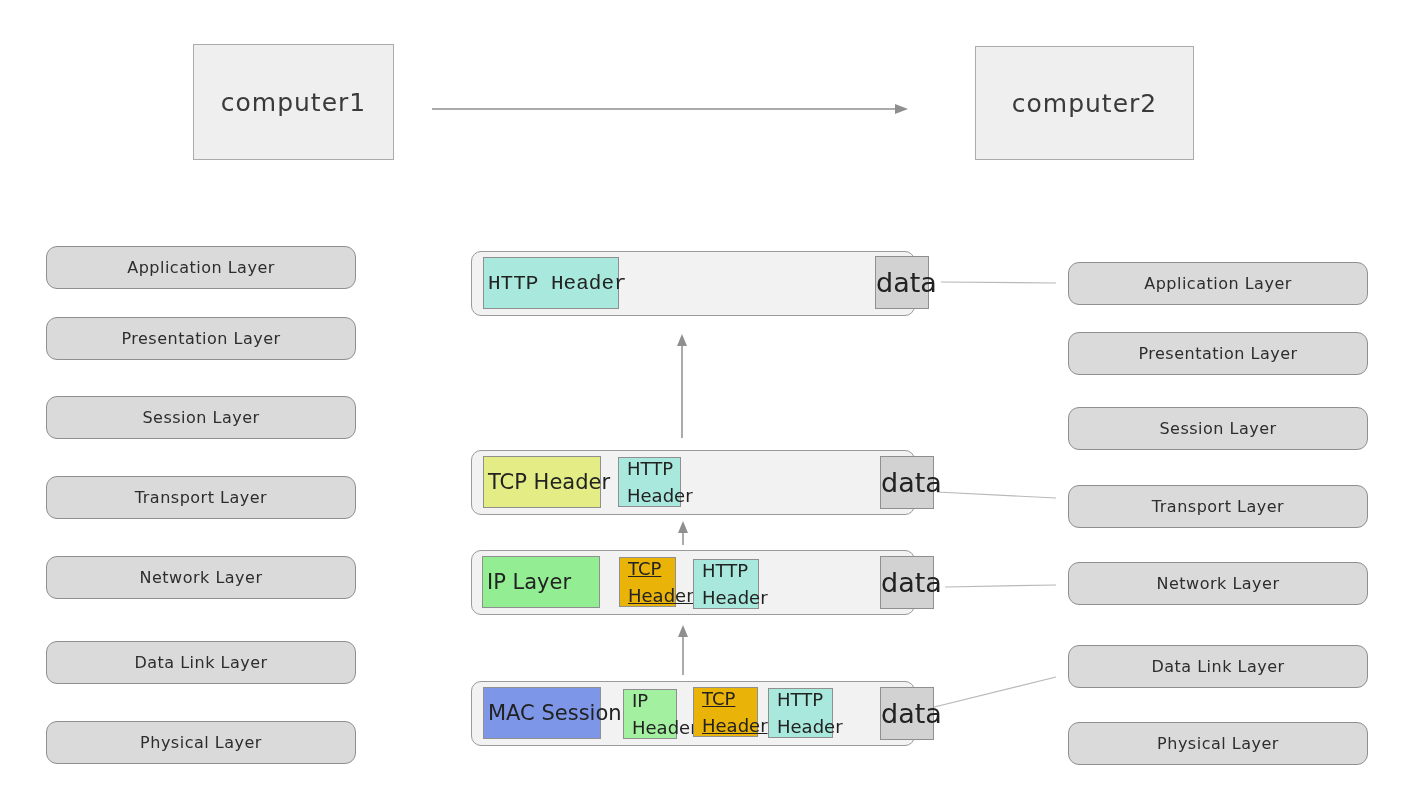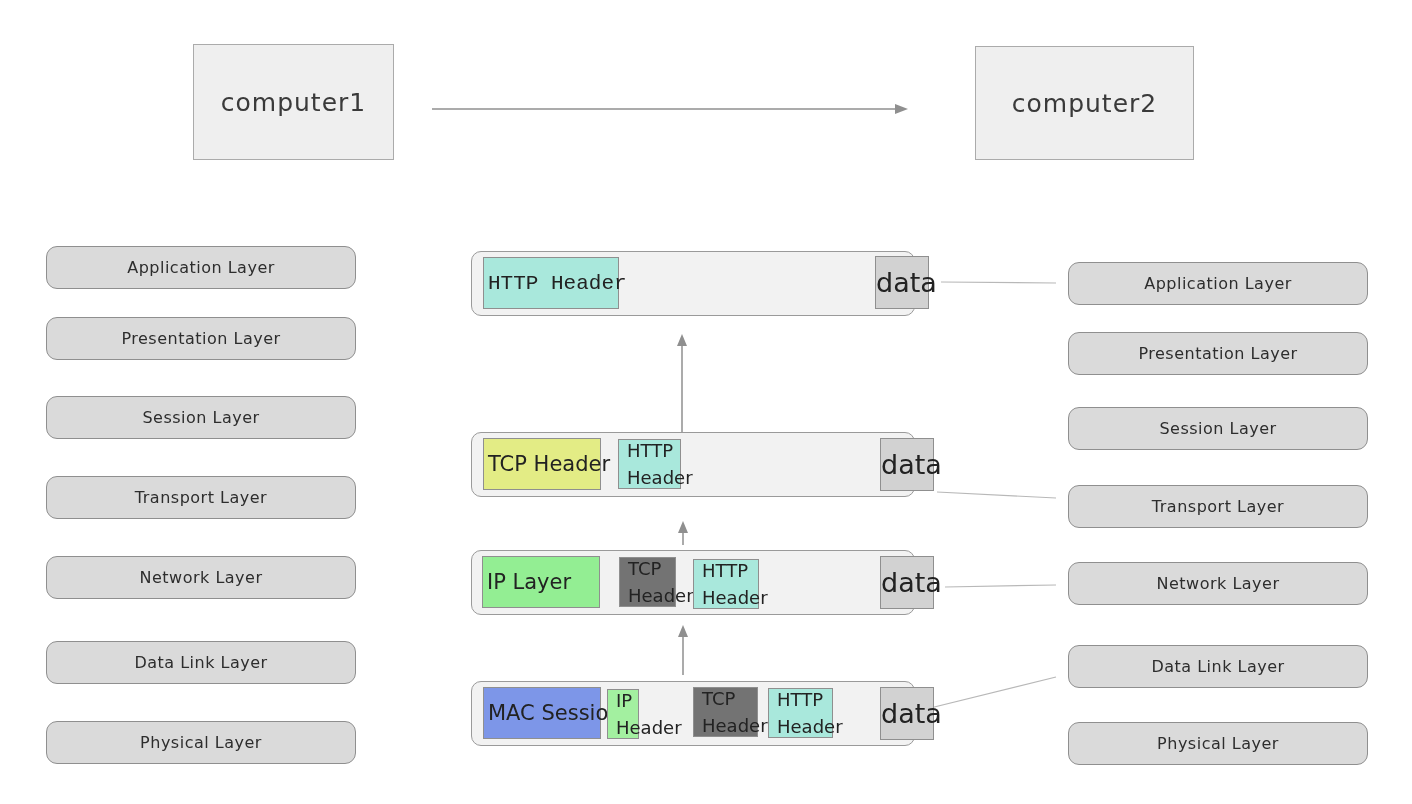--- a/index.html
+++ b/index.html
@@ -38,21 +38,21 @@
     width:63px;height:50px;top:6px;
     font-size:18px;line-height:1.5;padding-left:8px;
   }
   .seg-small .two-line{display:flex;flex-direction:column;}
   .seg-data{
     left:377px;top:5px;width:54px;height:53px;background:#d2d2d2;
     justify-content:flex-start;font-size:27px;margin-left:31px;
   }
   .c-http{background:#a9e8dc;}
   .c-tcp{background:#e3ec85;}
-  .c-tcp-s{background:#737373;}
+  .c-tcp-s{background:#eab308;text-decoration:underline;}
   .c-ip{background:#93ee93;}
   .c-ip-s{background:#a3f0a0;}
   .c-mac{background:#7d96e8;}
 
   .watermark{
     position:absolute;right:12px;top:752px;z-index:2;
     font-size:27px;font-weight:bold;letter-spacing:1px;
     color:#f2f2f2;text-shadow:-2px 2px 0 #7e7e7e, 0 0 1px #9a9a9a;
     white-space:nowrap;
   }
@@ -143,21 +143,21 @@
 
   <div class="packet" style="top:251px;">
     <div class="seg seg-wide c-http" style="width:136px;font-family:Liberation Mono, monospace;">
       <span>HTTP Header</span>
     </div>
     <div class="seg seg-data" style="left:372px;top:4px;">
       <span>data</span>
     </div>
   </div>
 
-  <div class="packet" style="top:432px;">
+  <div class="packet" style="top:450px;">
     <div class="seg seg-wide c-tcp">
       <span>TCP Header</span>
     </div>
     <div class="seg seg-small c-http" style="left:146px;">
       <span class="two-line">
         <span>HTTP</span>
         <span>Header</span>
       </span>
     </div>
     <div class="seg seg-data">
@@ -183,21 +183,21 @@
     </div>
     <div class="seg seg-data">
       <span>data</span>
     </div>
   </div>
 
   <div class="packet" style="top:681px;">
     <div class="seg seg-wide c-mac">
       <span>MAC Session</span>
     </div>
-    <div class="seg seg-small c-ip-s" style="left:135px;top:7px;width:32px;">
+    <div class="seg seg-small c-ip-s" style="left:151px;top:7px;width:54px;">
       <span class="two-line">
         <span>IP</span>
         <span>Header</span>
       </span>
     </div>
     <div class="seg seg-small c-tcp-s" style="left:221px;top:5px;width:65px;">
       <span class="two-line">
         <span>TCP</span>
         <span>Header</span>
       </span>

